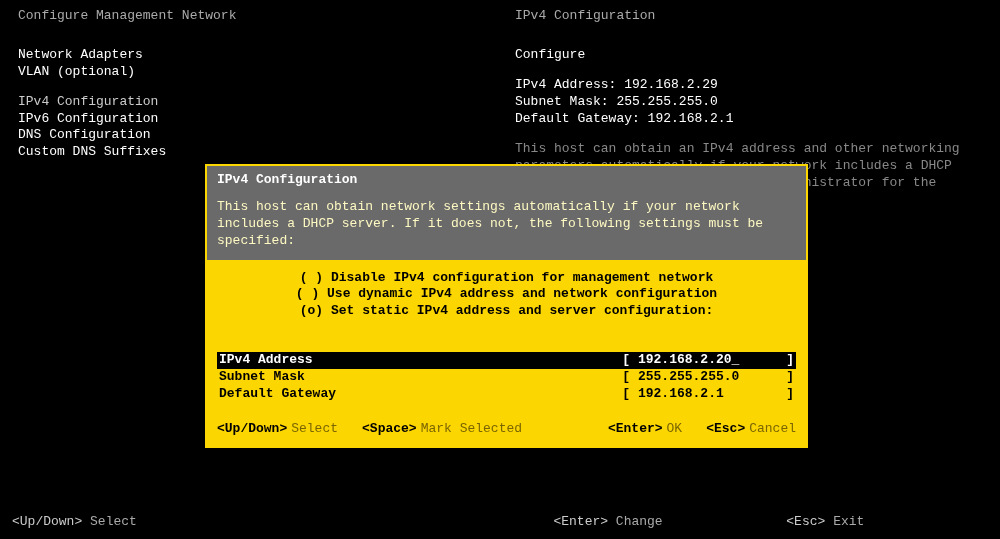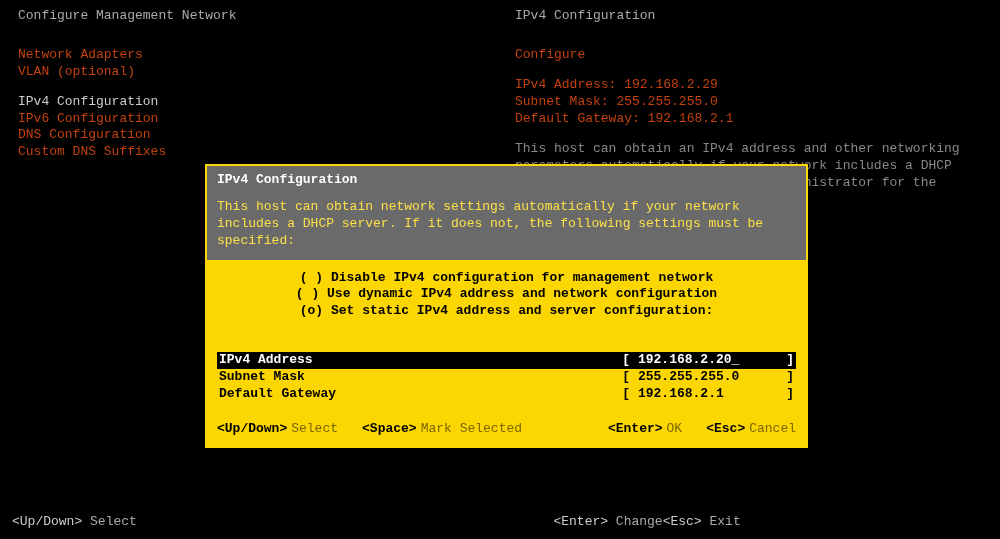--- a/index.html
+++ b/index.html
@@ -12,42 +12,42 @@
     color: #888;
     position: relative;
   }
   .bg-left, .bg-right {
     position: absolute;
     top: 8px;
   }
   .bg-left { left: 18px; width: 470px; }
   .bg-right { left: 515px; width: 470px; }
   .bg-title { color: #aaa; margin-bottom: 22px; white-space: pre; }
-  .bg-item { color: #c2410c; white-space: pre; }
+  .bg-item { color: #ffffff; white-space: pre; }
   .bg-item.sel { color: #ccc; }
   .bg-space { height: 13px; }
   .bg-para { color: #888; margin-top: 14px; max-width: 470px; }
 
   .dialog {
     position: absolute;
     left: 205px;
     top: 164px;
     width: 603px;
     border: 2px solid #fcd600;
     background: #fcd600;
     color: #000;
     font-weight: bold;
   }
   .dlg-header {
     background: #6a6a6a;
     color: #fff;
     padding: 6px 10px 10px 10px;
   }
   .dlg-title { margin-bottom: 10px; }
-  .dlg-desc { color: #fde047; font-weight: normal; }
+  .dlg-desc { color: #fef9c3; font-weight: normal; }
   .dlg-body {
     background: #fcd600;
     padding: 10px 10px 8px 10px;
     color: #000;
   }
   .opt { white-space: pre; text-align: center; }
   .fields { margin-top: 16px; }
   .field-row {
     display: flex;
     justify-content: space-between;
@@ -74,21 +74,21 @@
 
   .bottom-bar {
     position: absolute;
     left: 0; right: 0; bottom: 8px;
     display: flex;
     color: #aaa;
     padding: 0 12px;
   }
   .bottom-bar .seg { flex: 1; }
   .bottom-bar .seg.center { text-align: right; }
-  .bottom-bar .seg.right { text-align: left; }
+  .bottom-bar .seg.right { text-align: center; }
   .bottom-bar .key { color: #ccc; }
 </style>
 </head>
 <body>
 
 <div class="bg-left">
   <div class="bg-title">Configure Management Network</div>
   <div id="bg-left-items">
       <div class="bg-item">Network Adapters</div>
       <div class="bg-item">VLAN (optional)</div>

